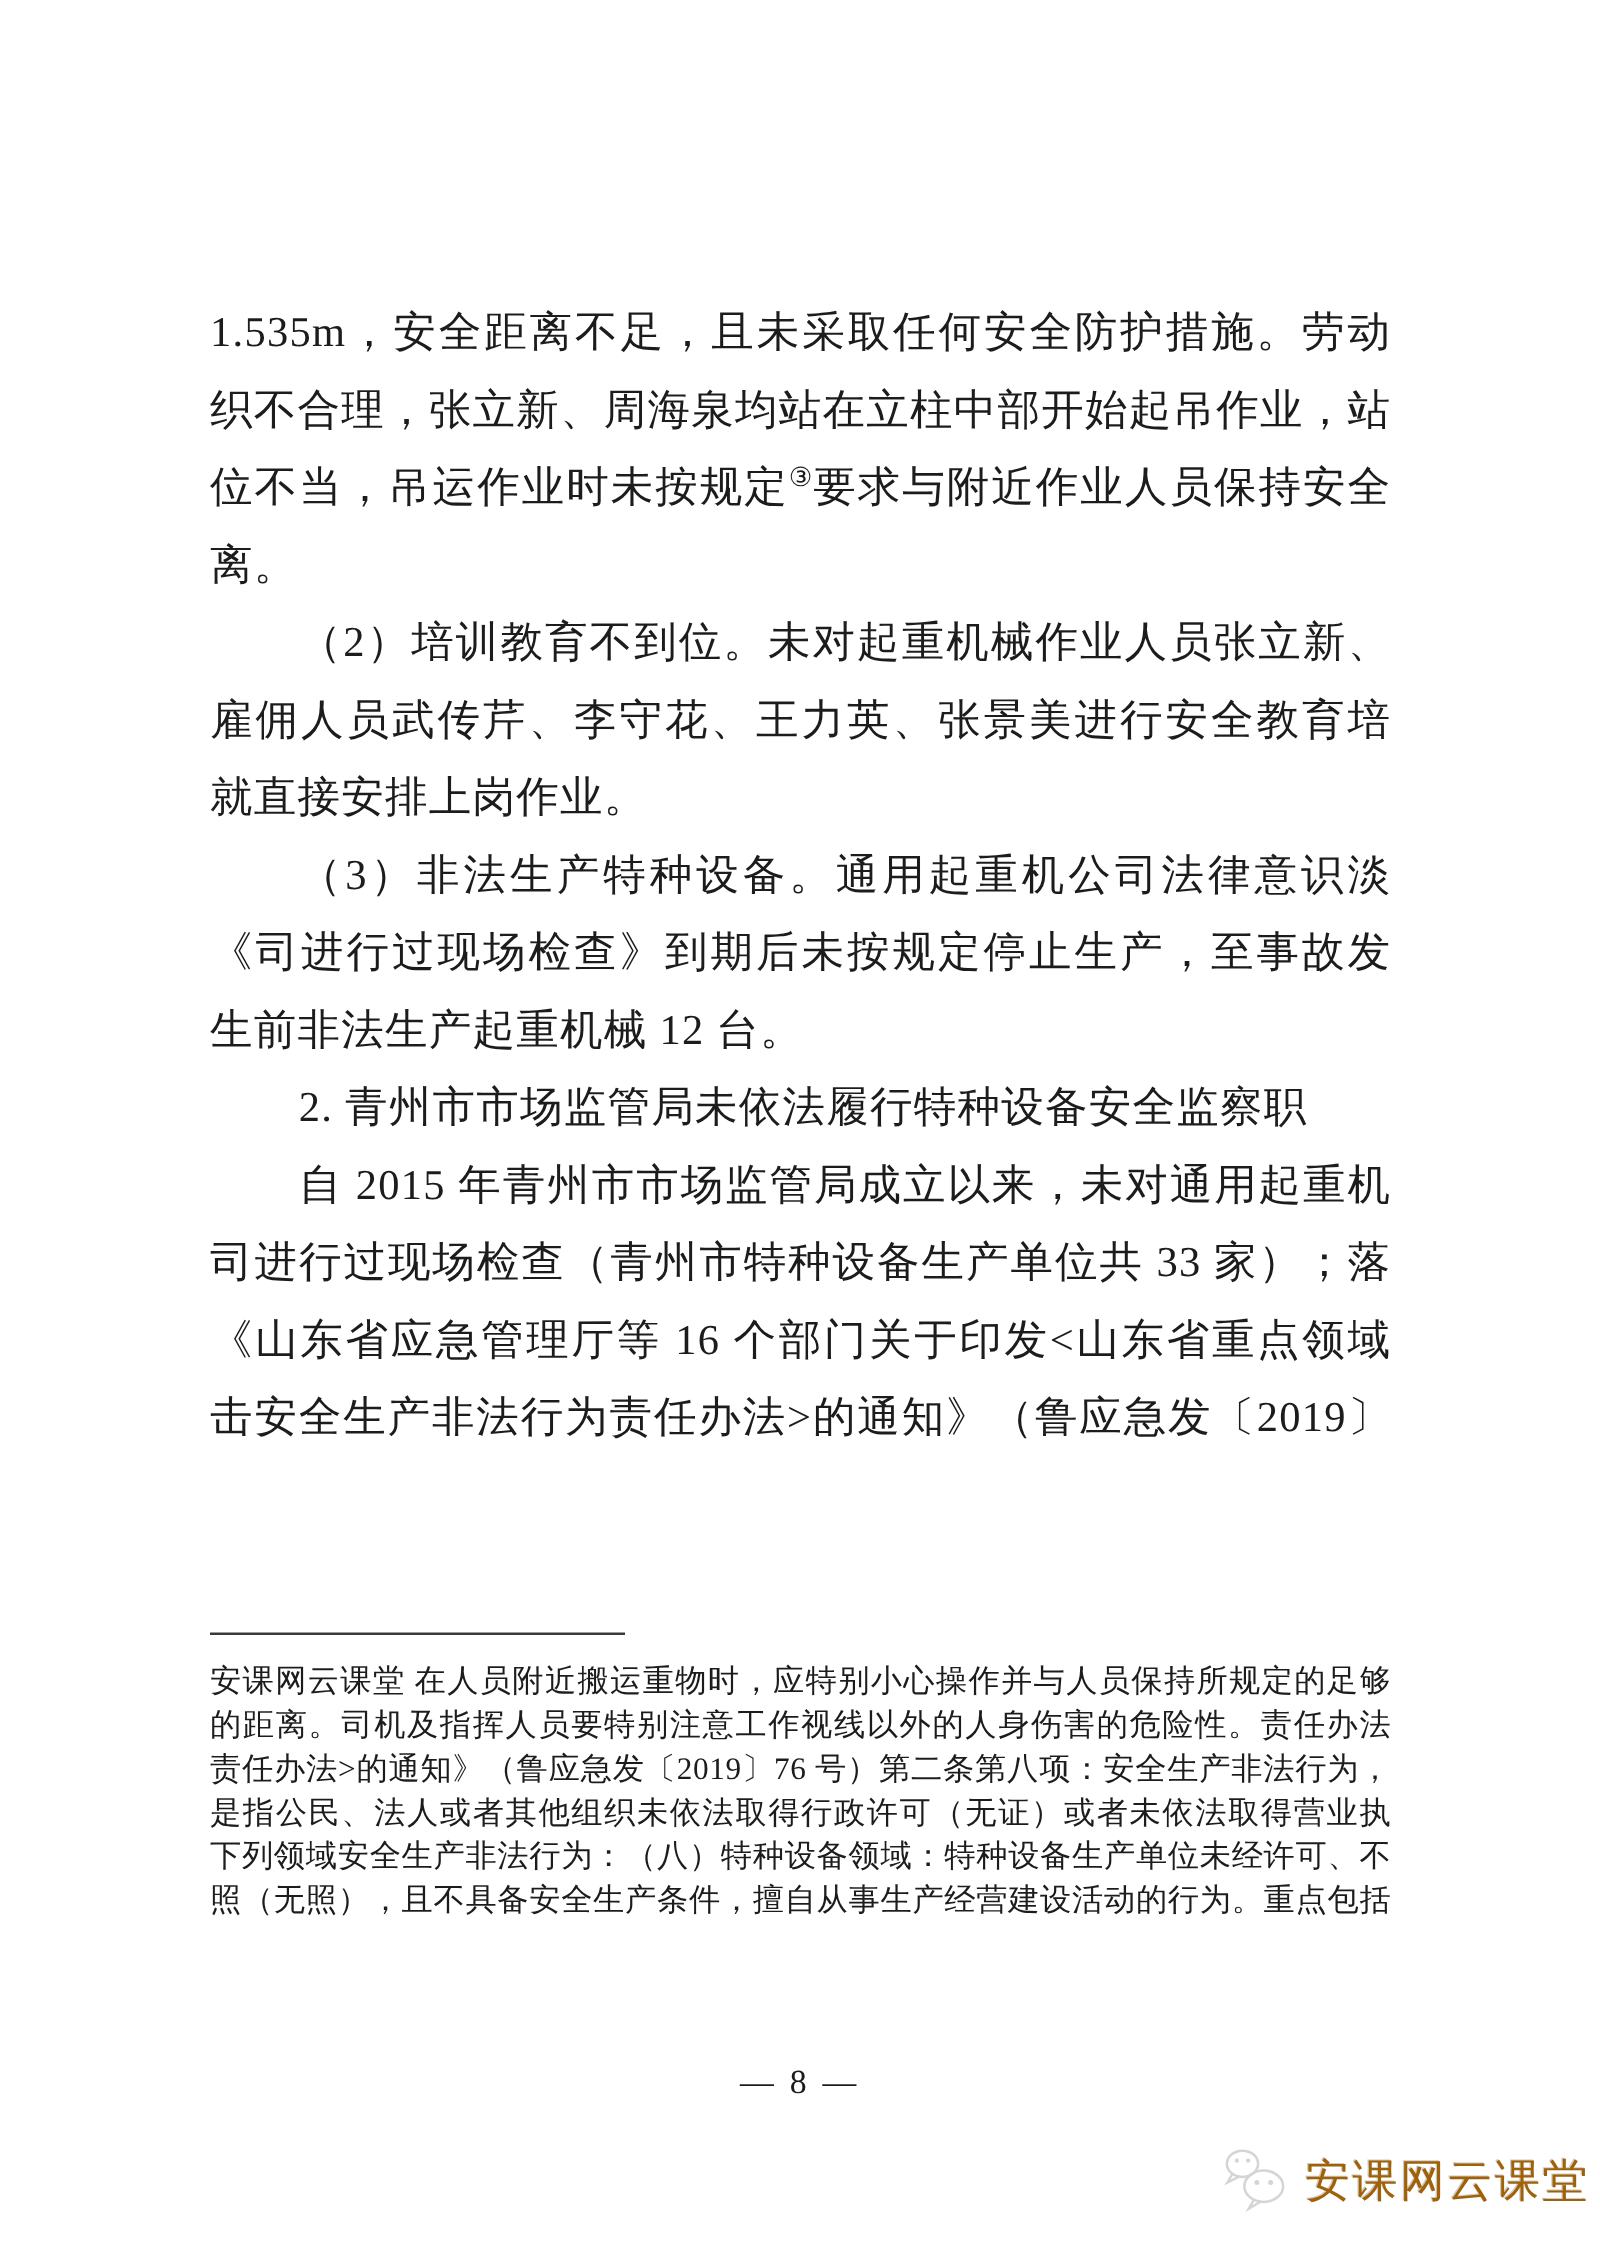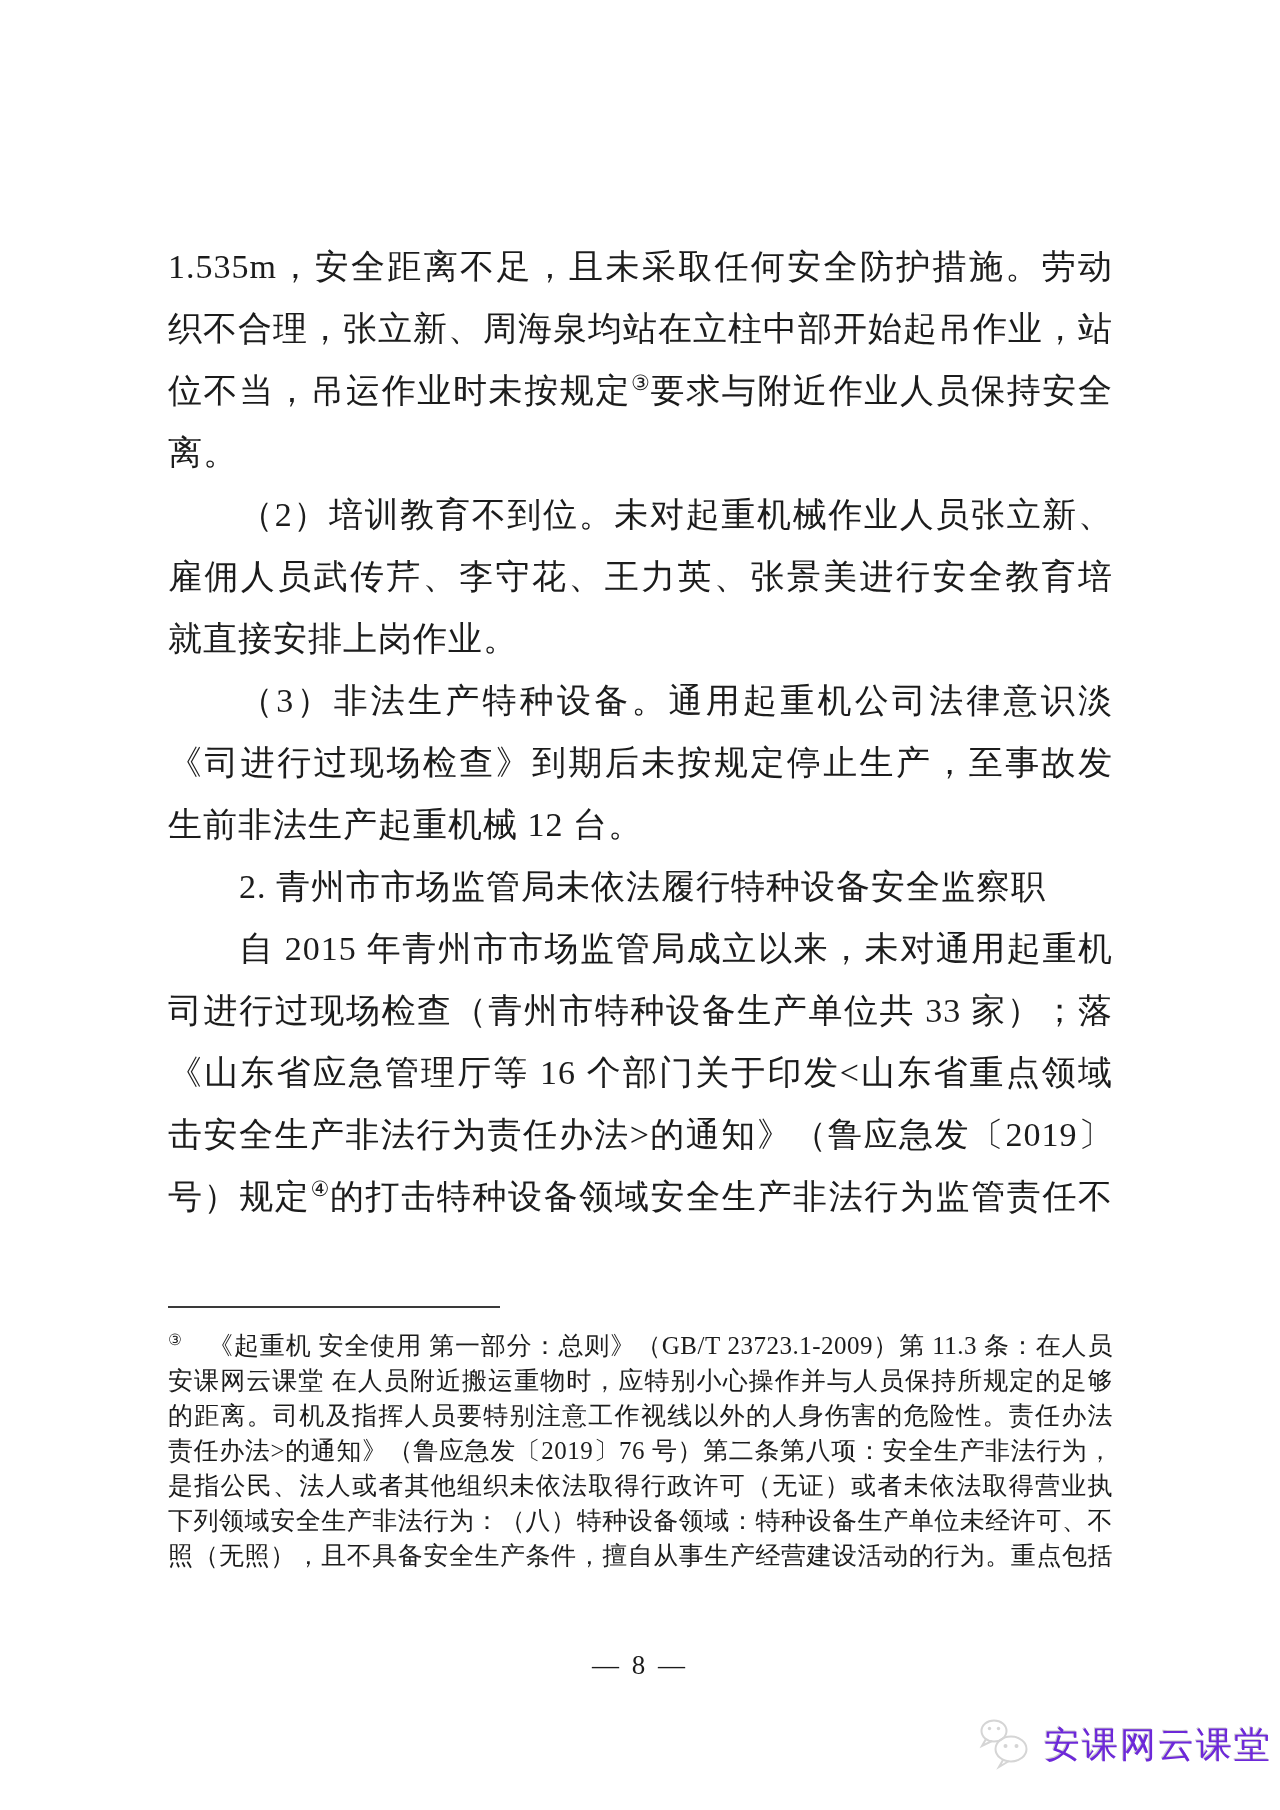--- a/index.html
+++ b/index.html
@@ -52,21 +52,21 @@
   }
   .watermark{
     position:absolute;left:978px;top:1718px;
     display:flex;align-items:center;gap:12px;
   }
   .wm-icon{ flex:0 0 auto; filter:drop-shadow(1px 1px 0 #ffffff); }
   .wm-text{
     font-family:"Liberation Sans","DejaVu Sans",sans-serif;
     font-size:36px;
     letter-spacing:2px;
-    color:#6d28d9;
+    color:#a16207;
     text-shadow:-1px -1px 0 #cccccc, 1px 1px 1px #ffffff;
     white-space:nowrap;
   }
 </style>
 </head>
 <body>
 
 <div class="page">
 
   <div class="body-text" id="body-lines">
@@ -78,27 +78,25 @@
       <div class="body-line fill">雇佣人员武传芹、李守花、王力英、张景美进行安全教育培训，</div>
       <div class="body-line">就直接安排上岗作业。</div>
       <div class="body-line indent fill">（3）非法生产特种设备。通用起重机公司法律意识淡薄，</div>
       <div class="body-line fill">《司进行过现场检查》到期后未按规定停止生产，至事故发</div>
       <div class="body-line">生前非法生产起重机械 12 台。</div>
       <div class="body-line indent">2. 青州市市场监管局未依法履行特种设备安全监察职责。</div>
       <div class="body-line indent fill">自 2015 年青州市市场监管局成立以来，未对通用起重机公</div>
       <div class="body-line fill">司进行过现场检查（青州市特种设备生产单位共 33 家）；落实</div>
       <div class="body-line fill">《山东省应急管理厅等 16 个部门关于印发&lt;山东省重点领域打</div>
       <div class="body-line fill">击安全生产非法行为责任办法&gt;的通知》（鲁应急发〔2019〕76</div>
-      <div class="body-line fill">号）规定<sup>④</sup>的打击特种设备领域安全生产非法行为监管责任不</div>
     </div>
 
   <div class="footnote-sep"></div>
 
   <div class="footnotes" id="footnote-lines">
-      <div class="footnote-line fill"><sup>③</sup>　《起重机 安全使用 第一部分：总则》（GB/T 23723.1-2009）第 11.3 条：在人员</div>
       <div class="footnote-line fill">安课网云课堂 在人员附近搬运重物时，应特别小心操作并与人员保持所规定的足够</div>
       <div class="footnote-line fill">的距离。司机及指挥人员要特别注意工作视线以外的人身伤害的危险性。责任办法</div>
       <div class="footnote-line fill">责任办法&gt;的通知》（鲁应急发〔2019〕76 号）第二条第八项：安全生产非法行为，</div>
       <div class="footnote-line fill">是指公民、法人或者其他组织未依法取得行政许可（无证）或者未依法取得营业执</div>
       <div class="footnote-line fill">下列领域安全生产非法行为：（八）特种设备领域：特种设备生产单位未经许可、不</div>
       <div class="footnote-line fill">照（无照），且不具备安全生产条件，擅自从事生产经营建设活动的行为。重点包括</div>
     </div>
 
   <div class="page-number">— 8 —</div>
 

